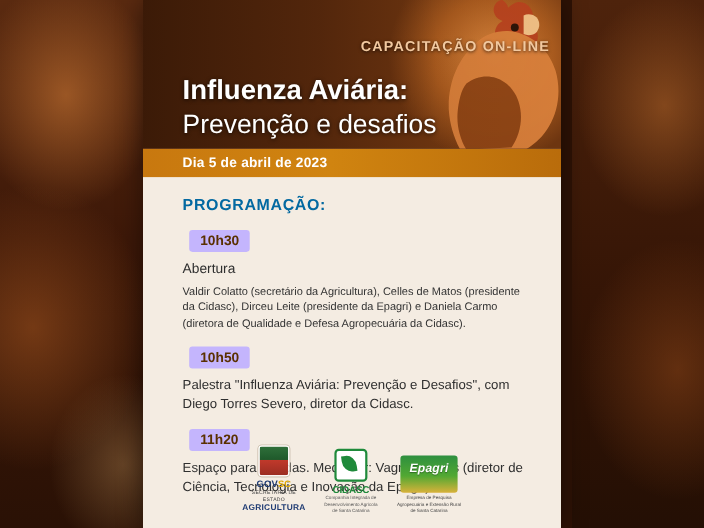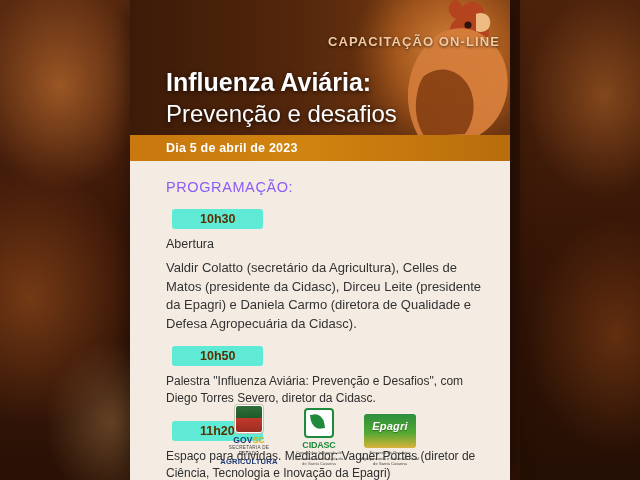--- a/index.html
+++ b/index.html
@@ -147,34 +147,34 @@
     letter-spacing: 0.2px;
   }
 
   
   .card-body {
     position: relative;
     padding: 18px 24px 0 36px;
     box-sizing: border-box;
   }
   .prog-title {
-    color: #8b5cf6;
+    color: #0369a1;
     font-size: 14.5px;
-    font-weight: normal;
+    font-weight: bold;
     letter-spacing: 0.6px;
     margin: 0 0 14px 0;
   }
 
   .time-chip {
     display: inline-block;
-    background: #5eead4;
+    background: #c4b5fd;
     color: #5a3000;
     font-size: 12.5px;
     font-weight: bold;
-    padding: 3px 28px;
+    padding: 3px 10px;
     border-radius: 3px;
     margin-left: 6px;
   }
 
   .block { margin-bottom: 13px; }
 
   .block-body {
     margin-top: 7px;
     color: #2f2f2f;
     font-size: 11px;
@@ -186,21 +186,21 @@
     align-items: flex-start;
     gap: 7px;
   }
   .abertura-label {
     font-size: 12.5px;
     color: #2f2f2f;
     flex: 0 0 auto;
     line-height: 1.3;
   }
   .abertura-text {
-    font-size: 13px;
+    font-size: 10px;
     line-height: 1.42;
     color: #333333;
   }
   .line-big {
     font-size: 12px;
     line-height: 1.45;
     color: #2f2f2f;
   }
 
   

